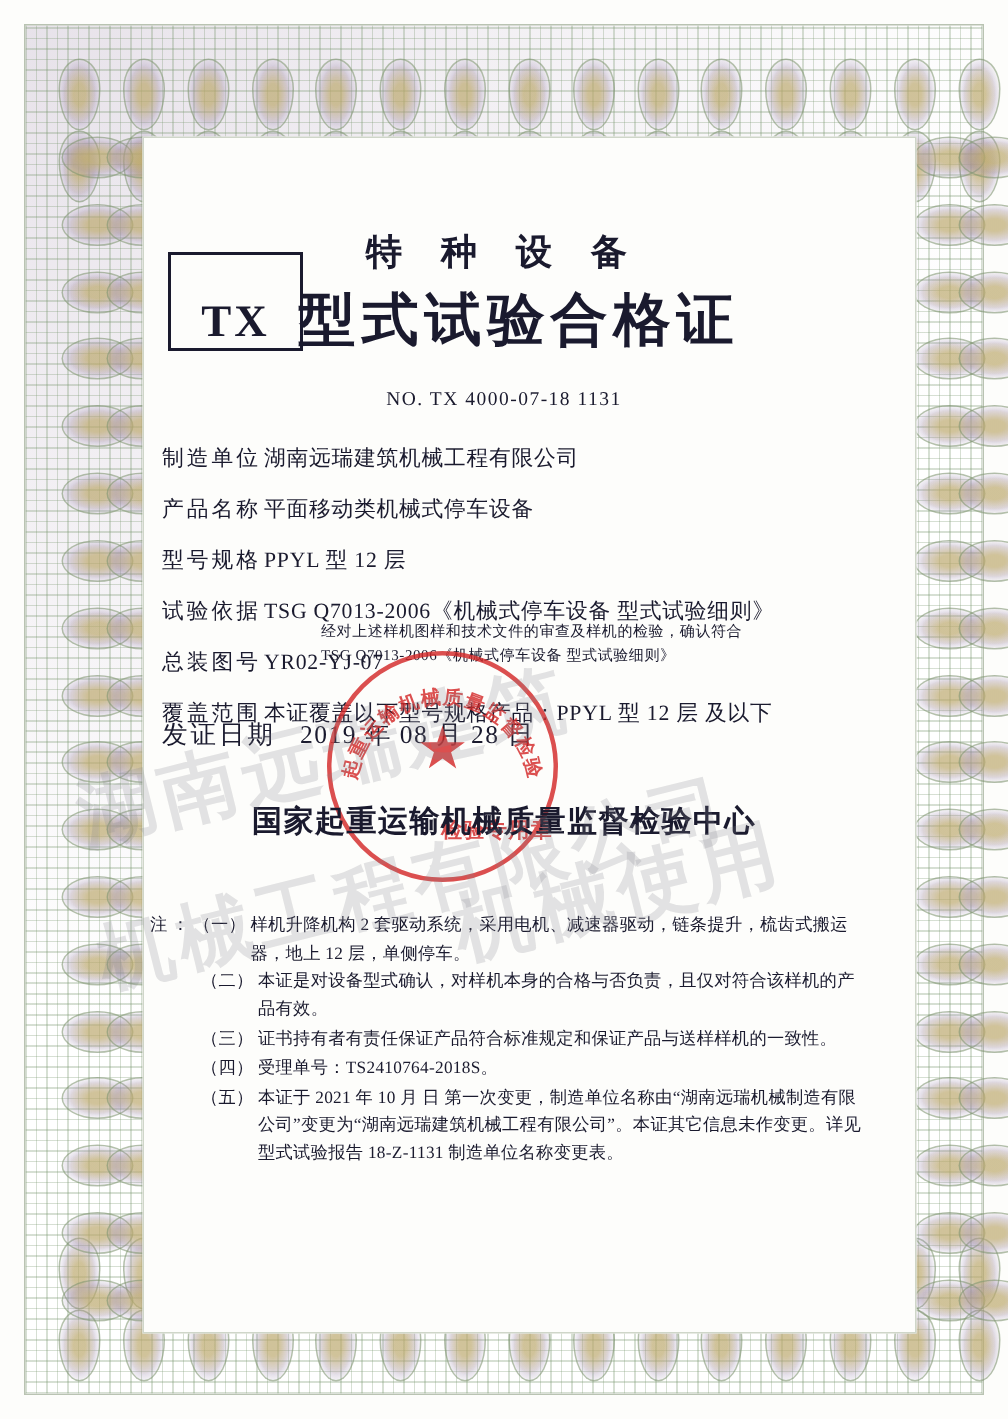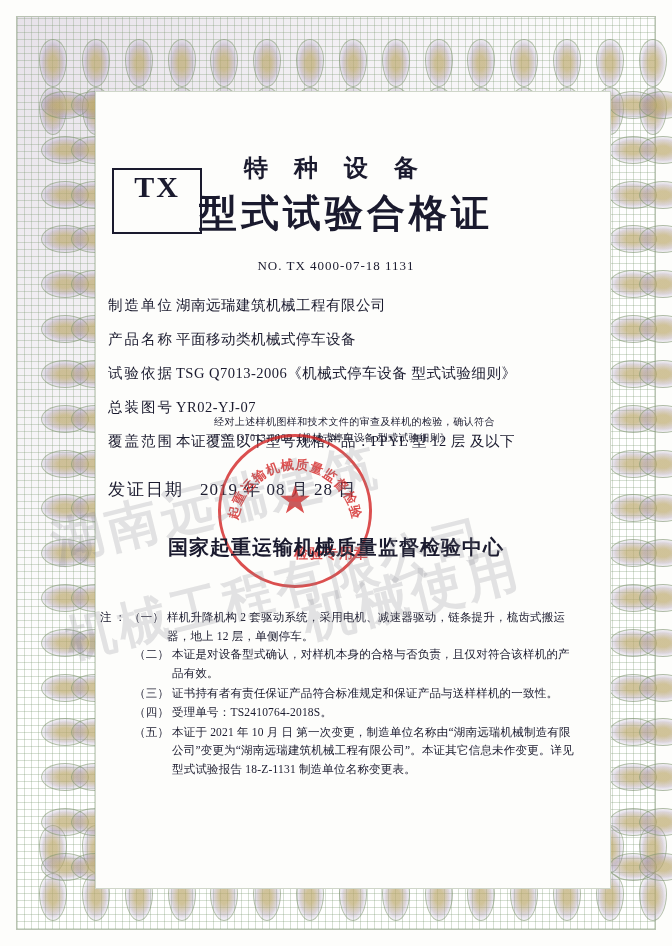--- a/index.html
+++ b/index.html
@@ -86,21 +86,21 @@
 
   
   .tx-box {
     position: absolute;
     left: 16px;
     top: 72px;
     width: 86px;
     height: 62px;
     border: 2px solid #1a1a2e;
     display: flex;
-    align-items: flex-start;
+    align-items: flex-end;
     justify-content: center;
     font-size: 30px;
     font-weight: bold;
     letter-spacing: 2px;
     font-family: "Liberation Serif", serif;
   }
 
   .title-block {
     position: absolute;
     left: 0; top: 56px;
@@ -450,20 +450,24 @@
     <div class="cert-no">NO. TX 4000-07-18 1131</div>
 
     <div class="fields">
       <div class="field-row">
         <span class="field-label">制造单位</span>
         <span class="field-value">湖南远瑞建筑机械工程有限公司</span>
       </div>
       <div class="field-row">
         <span class="field-label">产品名称</span>
         <span class="field-value">平面移动类机械式停车设备</span>
+      </div>
+      <div class="field-row">
+        <span class="field-label">型号规格</span>
+        <span class="field-value">PPYL 型 12 层</span>
       </div>
       <div class="field-row">
         <span class="field-label">试验依据</span>
         <span class="field-value">TSG Q7013-2006《机械式停车设备 型式试验细则》</span>
       </div>
       <div class="field-row">
         <span class="field-label">总装图号</span>
         <span class="field-value">YR02-YJ-07</span>
       </div>
       <div class="field-row">

